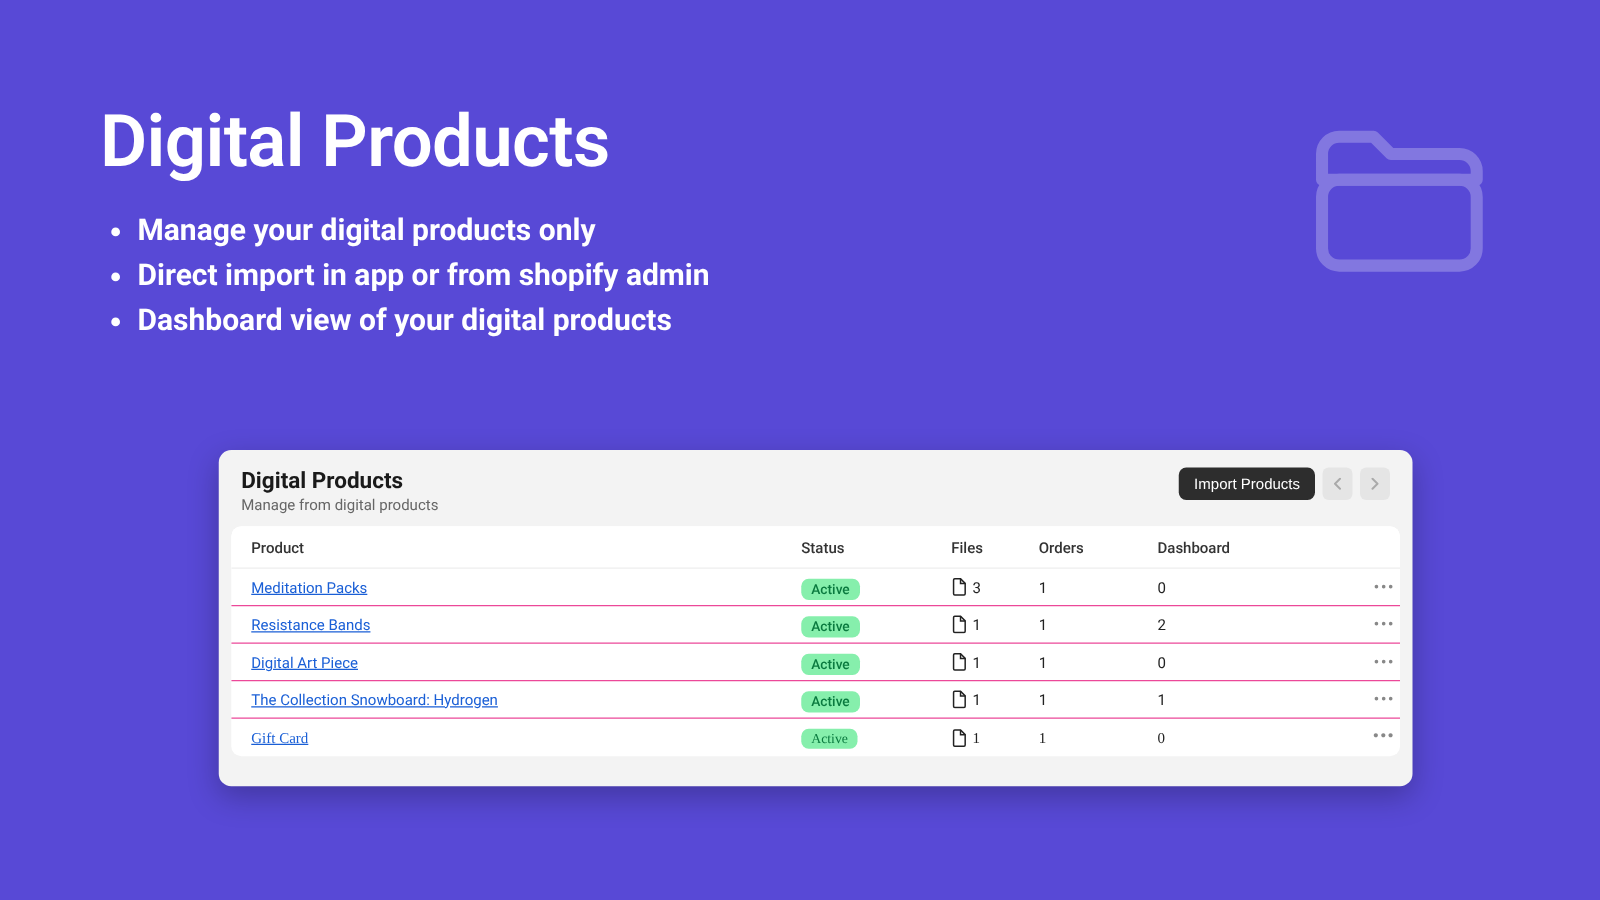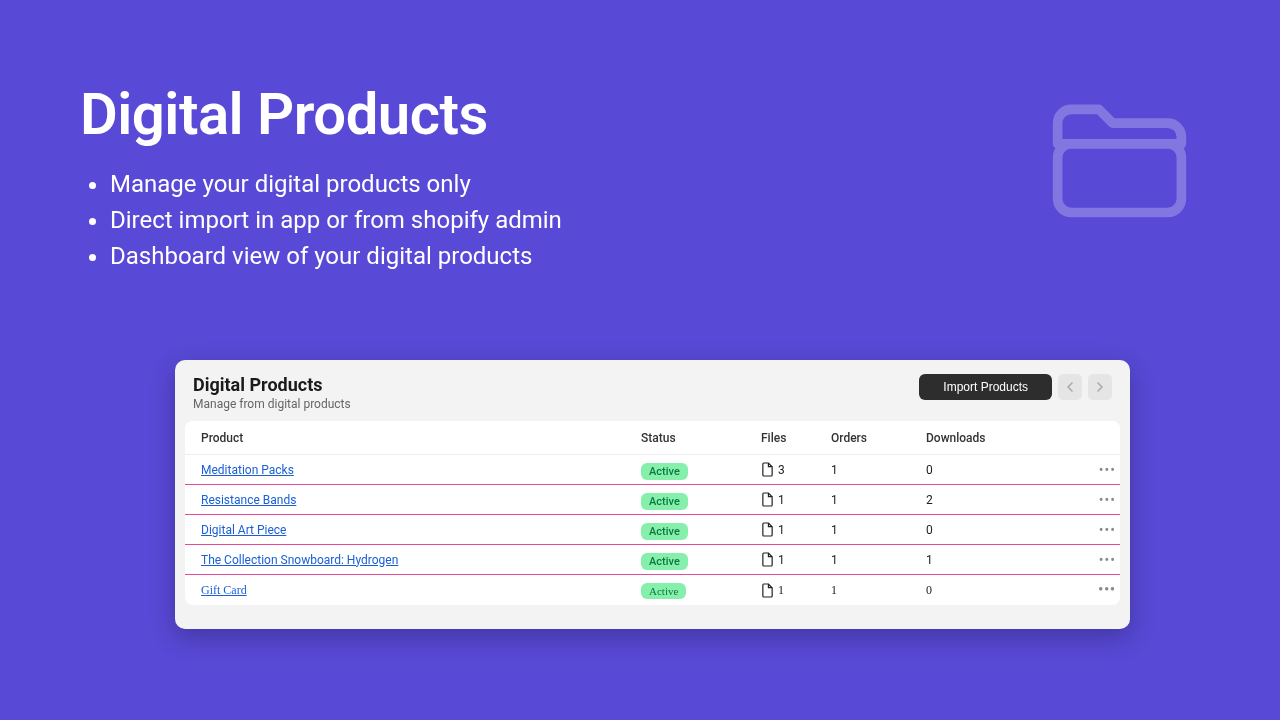--- a/index.html
+++ b/index.html
@@ -21,21 +21,21 @@
     margin-bottom: 18px;
     letter-spacing: -0.5px;
   }
   .hero ul {
     list-style: disc;
     padding-left: 30px;
   }
   .hero li {
     font-size: 24px;
     line-height: 1.5;
-    font-weight: 400;
+    font-weight: 700;
   }
   .folder-icon {
     position: absolute;
     top: 75px;
     right: 78px;
     width: 165px;
     height: 165px;
     opacity: 0.25;
   }
   .card {
@@ -67,21 +67,21 @@
   .card-header-right {
     display: flex;
     align-items: center;
     gap: 6px;
   }
   .import-btn {
     background: #2d2d2d;
     color: #fff;
     border: none;
     border-radius: 6px;
-    padding: 6px 24px;
+    padding: 6px 12px;
     font-size: 12px;
     font-weight: 500;
     cursor: pointer;
   }
   .nav-btn {
     width: 24px;
     height: 26px;
     background: #e5e5e5;
     border: none;
     border-radius: 5px;
@@ -190,21 +190,21 @@
       </button>
     </div>
   </div>
 
   <div class="table">
     <div class="thead">
       <div class="th">Product</div>
       <div class="th">Status</div>
       <div class="th">Files</div>
       <div class="th">Orders</div>
-      <div class="th">Downloads</div>
+      <div class="th">Dashboard</div>
       <div class="th"></div>
     </div>
 
     <div class="trow">
       <a class="product-link">Meditation Packs</a>
       <div><span class="status-badge">Active</span></div>
       <div class="files-cell">
         <svg class="file-icon" viewBox="0 0 14 16">
             <path d="M3 1h5l4 4v9a1 1 0 0 1-1 1H3a1 1 0 0 1-1-1V2a1 1 0 0 1 1-1z" fill="none" stroke="#222" stroke-width="1.3"></path>
             <path d="M8 1v4h4" fill="none" stroke="#222" stroke-width="1.3"></path>

